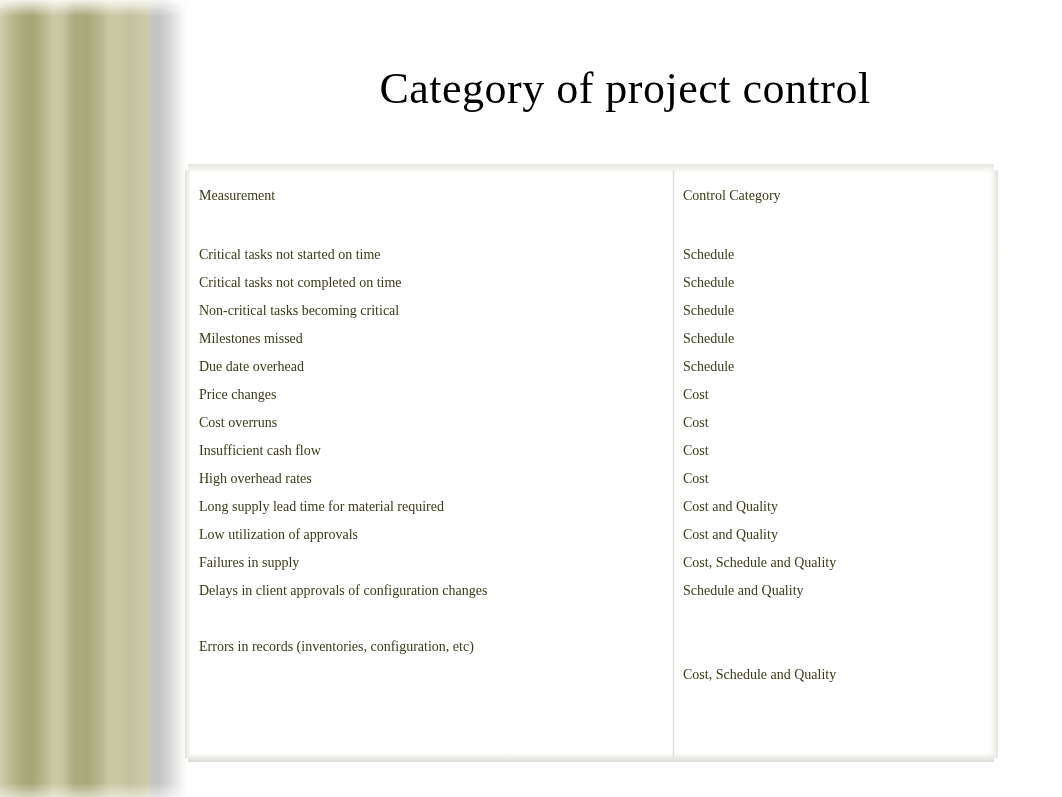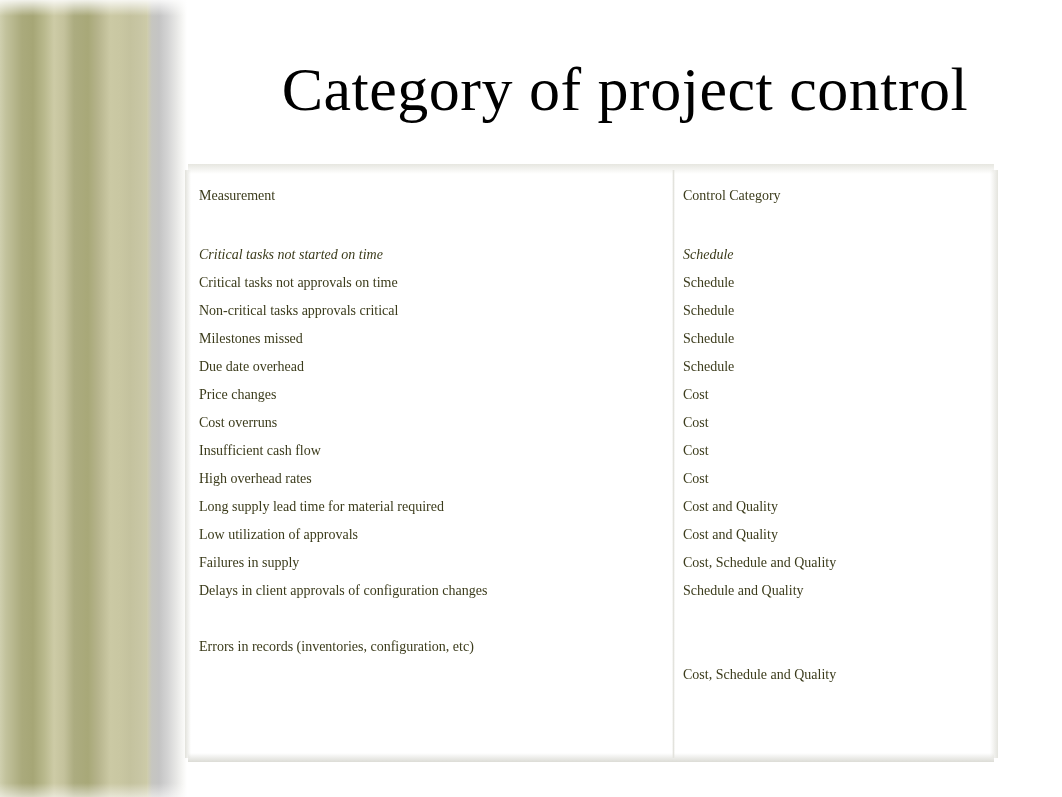--- a/index.html
+++ b/index.html
@@ -79,21 +79,21 @@
     bottom: 0;
     background: #ffffff;
   }
 
   .slide-title {
     position: absolute;
     left: 0;
     right: 0;
     top: 52px;
     text-align: center;
-    font-size: 62px;
+    font-size: 44px;
     line-height: 74px;
     color: #000000;
     font-family: "Liberation Serif", "DejaVu Serif", serif;
     font-weight: normal;
     letter-spacing: 0.5px;
     white-space: nowrap;
   }
 
   
   .table-panel {
@@ -164,21 +164,20 @@
     padding-top: 12px;
     vertical-align: top;
   }
   .data-table tbody td {
     height: 28px;
     padding-top: 0;
     padding-bottom: 0;
   }
   .data-table tbody tr:first-child td {
     padding-top: 9px;
-    font-style: italic;
   }
   .data-table tbody tr.tall td {
     height: 56px;
   }
   .data-table tbody tr.tall td.cat {
     vertical-align: top;
   }
   .data-table tbody tr.tall2 td.cat {
     vertical-align: bottom;
     padding-bottom: 6px;
@@ -213,25 +212,25 @@
           <th>Measurement</th>
           <th>Control Category</th>
         </tr>
       </thead>
       <tbody id="table-body">
           <tr>
             <td class="meas">Critical tasks not started on time</td>
             <td class="cat">Schedule</td>
           </tr>
           <tr>
-            <td class="meas">Critical tasks not approvals on time</td>
-            <td class="cat">Schedule</td>
-          </tr>
-          <tr>
-            <td class="meas">Non-critical tasks approvals critical</td>
+            <td class="meas">Critical tasks not completed on time</td>
+            <td class="cat">Schedule</td>
+          </tr>
+          <tr>
+            <td class="meas">Non-critical tasks becoming critical</td>
             <td class="cat">Schedule</td>
           </tr>
           <tr>
             <td class="meas">Milestones missed</td>
             <td class="cat">Schedule</td>
           </tr>
           <tr>
             <td class="meas">Due date overhead</td>
             <td class="cat">Schedule</td>
           </tr>

